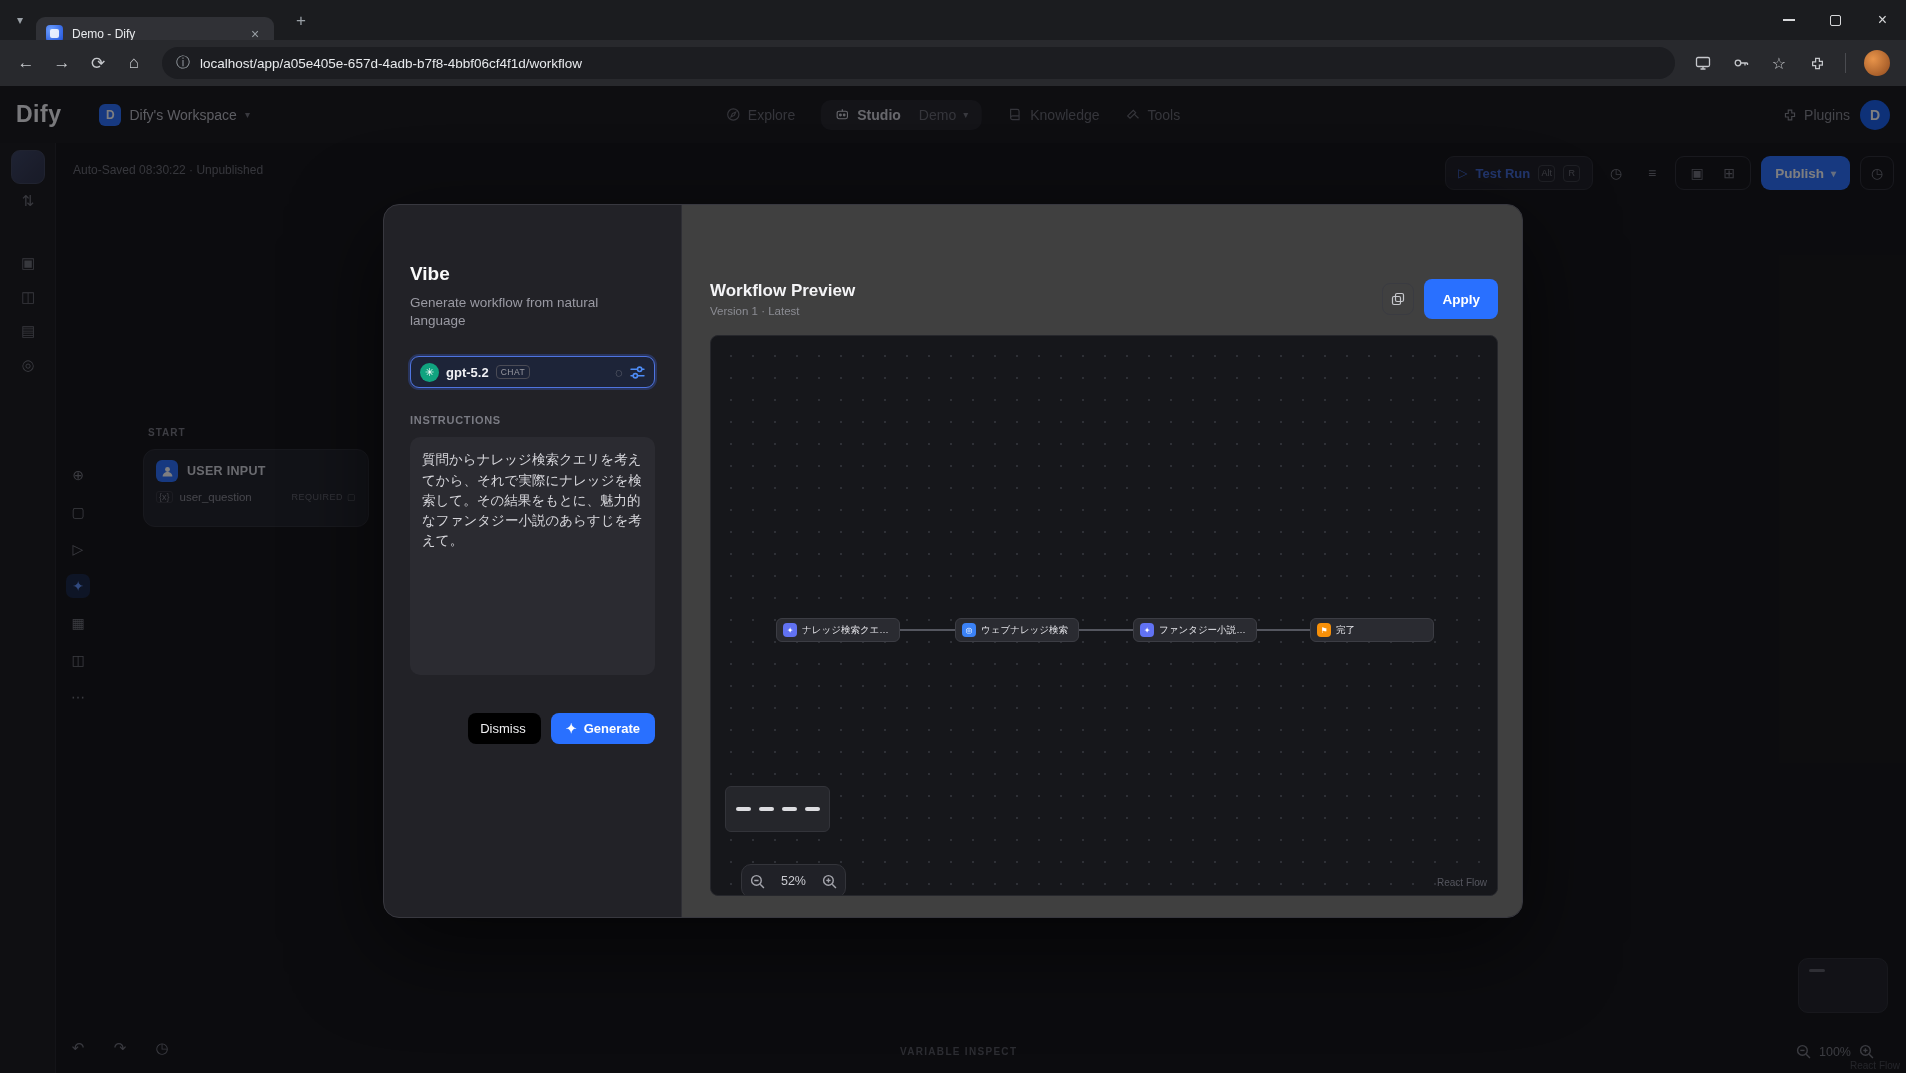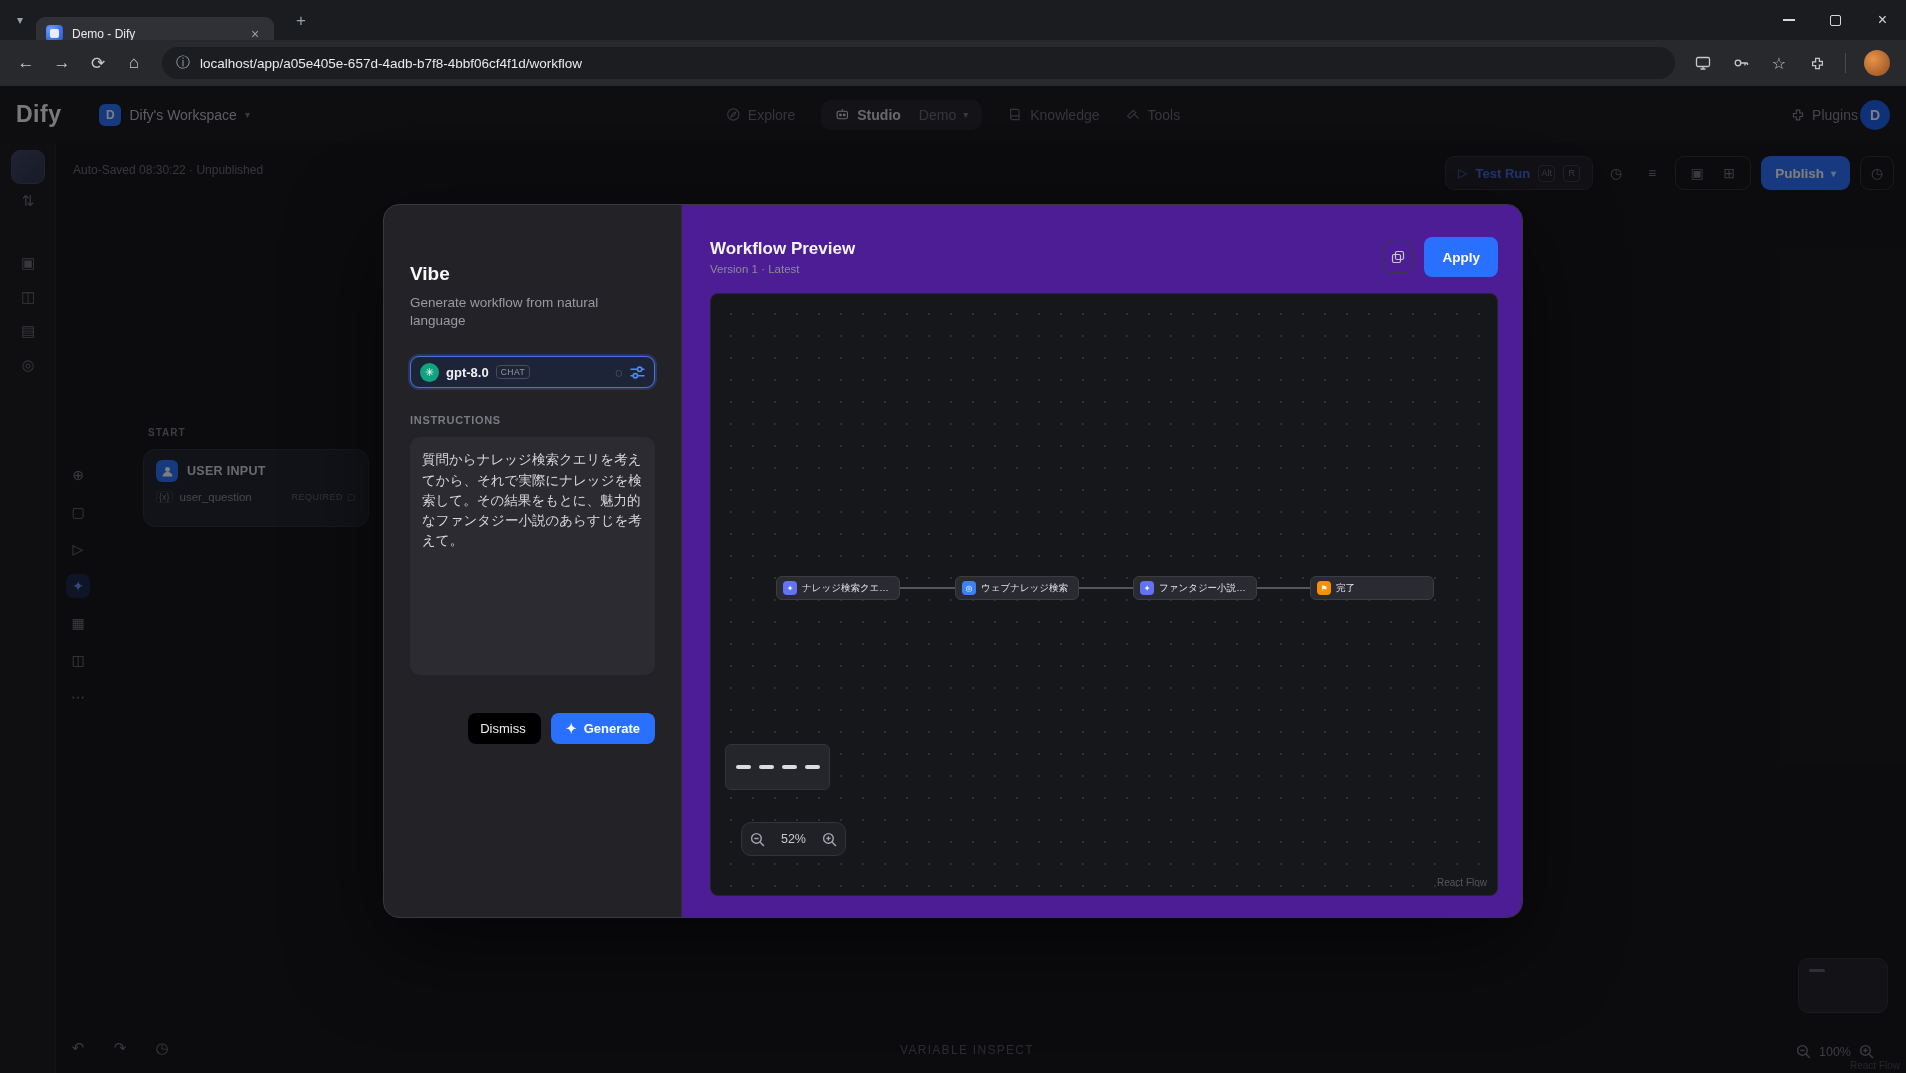--- a/index.html
+++ b/index.html
@@ -51,21 +51,21 @@
   .ws-badge { width:22px; height:22px; border-radius:6px; background:#2970ff; color:#fff;
               font-size:12px; font-weight:bold; display:flex; align-items:center; justify-content:center; }
   .ws-name { font-size:14px; color:#b9bac1; }
   .chev { color:#6f7078; font-size:10px; }
   .center-nav { position:absolute; left:50%; transform:translateX(-50%); display:flex;
                 align-items:center; gap:26px; }
   .nav-item { display:flex; align-items:center; gap:7px; font-size:14px; color:#67686f; }
   .nav-pill { display:flex; align-items:center; gap:18px; background:#222227; border-radius:10px;
               padding:7px 14px; }
   .nav-item.active { color:#cfd0d6; font-weight:bold; }
-  .header-right { margin-left:auto; display:flex; align-items:center; gap:2px;justify-content:space-between; }
+  .header-right { margin-left:auto; display:flex; align-items:center; gap:10px;justify-content:space-between; }
   .plugins { display:flex; align-items:center; gap:7px; font-size:14px; color:#87888f; }
   .app-avatar { width:30px; height:30px; border-radius:50%; background:#155eef; color:#fff;
                 font-size:14px; font-weight:bold; display:flex; align-items:center; justify-content:center; }
 
   
   .editor { position:absolute; top:143px; left:0; right:0; bottom:0; background:#121214; }
   .autosave { position:absolute; left:73px; top:20px; font-size:12px; color:#6a6b72; }
   .side-rail { position:absolute; left:0; top:0; width:56px; height:100%; background:#18181b;
                border-right:1px solid #222226; }
   .rail-app { position:absolute; left:11px; top:7px; width:34px; height:34px; border-radius:9px;
@@ -98,22 +98,22 @@
              color:#6f7078; font-size:14px; }
   .tr-group { height:34px; display:flex; align-items:center; gap:6px; padding:0 8px;
               border:1px solid #2c2d34; border-radius:9px; }
   .publish-btn { height:34px; display:flex; align-items:center; gap:7px; padding:0 14px;
                  background:#2970ff; border-radius:9px; color:#fff; font-size:13.5px; font-weight:bold; }
   .sq-btn { width:34px; height:34px; border:1px solid #2c2d34; border-radius:9px; display:flex;
             align-items:center; justify-content:center; color:#6f7078; font-size:14px; }
   .bottombar-left { position:absolute; left:65px; bottom:12px; display:flex; gap:16px; }
   .bb-icon { width:26px; height:26px; display:flex; align-items:center; justify-content:center;
              color:#6f7078; font-size:15px; }
-  .var-inspect { position:absolute; left:900px; bottom:16px; font-size:12px; letter-spacing:1.3px;
-                 color:#55565d; font-weight:normal; }
+  .var-inspect { position:absolute; left:900px; bottom:16px; font-size:10px; letter-spacing:1.3px;
+                 color:#55565d; font-weight:bold; }
   .zoom-right { position:absolute; right:32px; bottom:14px; display:flex; align-items:center; gap:8px;
                 color:#74757c; font-size:12.5px; }
   .collapsed-panel { position:absolute; right:18px; top:815px; width:90px; height:55px;
                      background:#1e1f24; border:1px solid #2a2b31; border-radius:10px; }
   .collapsed-panel::after { content:""; position:absolute; left:10px; top:10px; width:16px; height:3px;
                             border-radius:2px; background:#5a5b62; }
   .rf-attr-main { position:absolute; right:6px; bottom:2px; font-size:10px; color:#45464c; }
 
   
   .dim-overlay { position:absolute; left:0; top:86px; right:0; bottom:0;
@@ -140,21 +140,21 @@
   .instr-label { margin-top:26px; font-size:11px; font-weight:bold; letter-spacing:.7px; color:#7a7b83; }
   .vibe-textarea { margin-top:11px; width:100%; height:238px; background:#2b2b31; border:none;
                    border-radius:10px; padding:13px 12px; font-size:13.5px; color:#d6d6db;
                    line-height:1.5; resize:none; font-family:"Liberation Sans",sans-serif; }
   .btn-row { margin-top:38px; display:flex; justify-content:flex-end; gap:10px; }
   .btn { height:31px; padding:0 15px; border-radius:8px; font-size:13px; display:flex;
          align-items:center; gap:7px; border:none; font-family:inherit; }
   .btn-dismiss { background:#000000; color:#f0f0f2;padding-left:12px; }
   .btn-generate { background:#2970ff; color:#fff; font-weight:bold; }
 
-  .preview-panel { flex:1; background:#4c1d95; padding:32px 24px 21px 28px; display:flex;
+  .preview-panel { flex:1; background:#404040; padding:74px 24px 21px 28px; display:flex;
                    flex-direction:column; }
   .pv-header { display:flex; align-items:center; margin-bottom:16px; }
   .pv-title { font-size:17px; font-weight:bold; color:#f4f4f6; }
   .pv-version { margin-top:4px; font-size:11.5px; color:#8b8c93; }
   .pv-actions { margin-left:auto; display:flex; align-items:center; gap:10px; }
   .copy-btn { width:32px; height:32px; border:1px solid #3a3b41; border-radius:8px; background:none;
               display:flex; align-items:center; justify-content:center; }
   .apply-btn { height:40px; padding:0 18px; background:#2970ff; border:none; border-radius:8px;
                color:#fff; font-size:13.5px; font-weight:bold; font-family:inherit; }
   .canvas { position:relative; flex:1; background-color:#16171b; border:1px solid #26272c;
@@ -388,21 +388,21 @@
   </div>
 
   <div class="dim-overlay"></div>
 
   <div class="modal">
     <div class="vibe-panel">
       <div class="vibe-title">Vibe</div>
       <div class="vibe-sub">Generate workflow from natural language</div>
       <div class="model-select">
         <span class="openai-icon">✳</span>
-        <span class="model-name">gpt-8.0</span>
+        <span class="model-name">gpt-5.2</span>
         <span class="model-badge">CHAT</span>
         <span class="ms-spacer"></span>
         <span class="ms-ghost">◌</span>
         <svg width="15" height="13" viewBox="0 0 14 12">
             <g stroke="#4d8bf5" stroke-width="1.5" stroke-linecap="round">
               <line x1="1" y1="3" x2="13" y2="3"></line>
               <line x1="1" y1="9" x2="13" y2="9"></line>
             </g>
             <circle cx="9" cy="3" r="2" fill="#1d2438" stroke="#4d8bf5" stroke-width="1.5"></circle>
             <circle cx="5" cy="9" r="2" fill="#1d2438" stroke="#4d8bf5" stroke-width="1.5"></circle>

